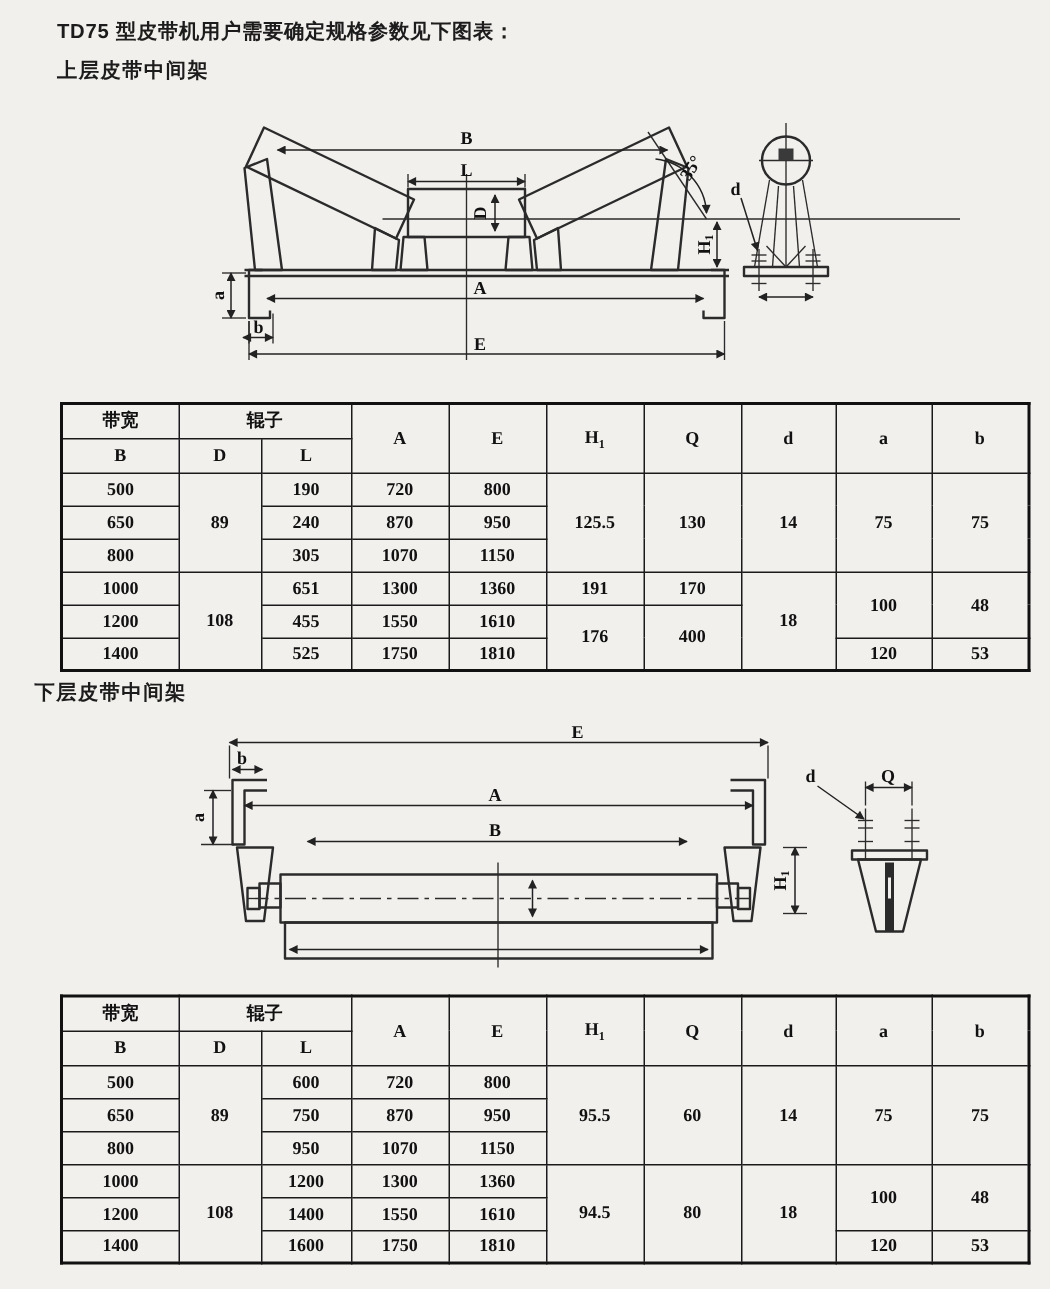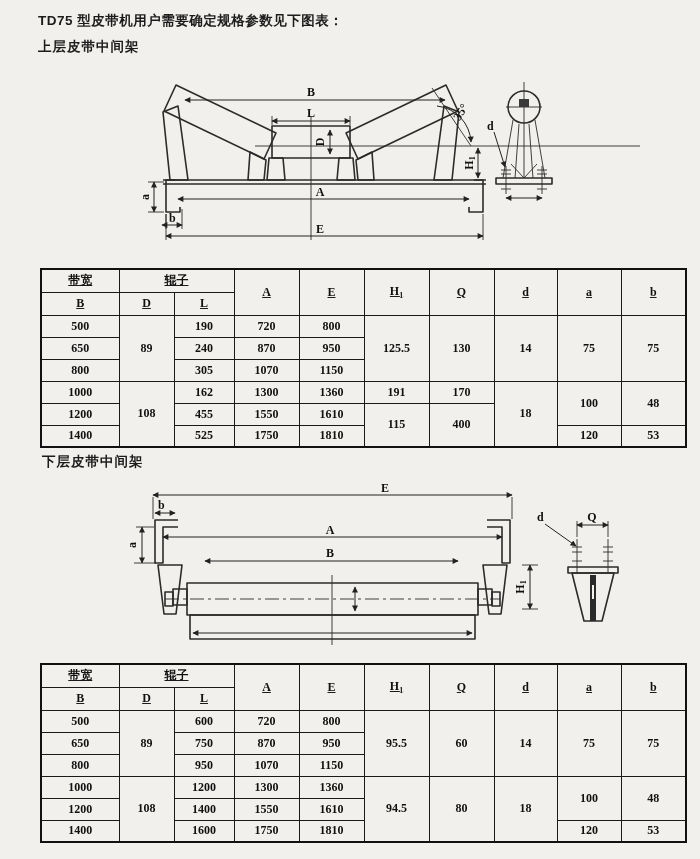--- a/index.html
+++ b/index.html
@@ -1,38 +1,38 @@
 <!DOCTYPE html>
 <html><head>
 <meta charset="utf-8">
 <style>
   html,body{margin:0;padding:0;}
   body{background:#e8e6e2;font-family:"Liberation Sans",sans-serif;}
   .page{position:relative;width:700px;height:859px;background:#f2f0ec;overflow:hidden;color:#1c1c1c;}
   .doc-title{position:absolute;left:38px;top:12px;font:bold 13.5px "Liberation Sans",sans-serif;letter-spacing:.5px;}
   .sec-head{position:absolute;font:bold 13.5px "Liberation Sans",sans-serif;letter-spacing:1px;}
   #sec1{left:38px;top:38px;}
-  #sec2{left:42px;top:453px;}
+  #sec2{left:23px;top:453px;}
   svg{position:absolute;}
   #svg-upper{left:30px;top:70px;}
   #svg-lower{left:30px;top:483px;}
   .out{stroke:#2b2b2b;stroke-width:1.6;fill:none;stroke-linejoin:round;}
   .thin{stroke:#2b2b2b;stroke-width:.9;fill:none;}
   .dim{stroke:#222;stroke-width:1;fill:none;}
   .lbl{font:bold 12px "Liberation Serif","DejaVu Serif",serif;fill:#111;}
   .lbl .sub{font-size:8px;}
   table{position:absolute;left:40px;border-collapse:collapse;table-layout:fixed;background:transparent;}
   #table1{top:268px;}
   #table2{top:663px;}
   td{border:1.4px solid #1a1a1a;text-align:center;vertical-align:middle;padding:0;
      font:bold 12px "Liberation Serif","DejaVu Serif",serif;color:#111;}
   table{border:2.2px solid #111;}
   tr.hr td{font-weight:bold;}
   tr{height:22px;}
-  tr.hr{height:23px;text-decoration:underline;}
+  tr.hr{height:23px;}
   sub{font-size:8px;}
 </style>
 </head>
 <body>
 
 <div class="page">
 
   <div class="doc-title">TD75 型皮带机用户需要确定规格参数见下图表：</div>
   <div class="sec-head" id="sec1">上层皮带中间架</div>
   <div class="sec-head" id="sec2">下层皮带中间架</div>
@@ -179,35 +179,35 @@
     </tr>
     <tr>
       <td>800</td>
       <td>305</td>
       <td>1070</td>
       <td>1150</td>
     </tr>
     <tr>
       <td>1000</td>
       <td rowspan="3">108</td>
-      <td>162</td>
+      <td>651</td>
       <td>1300</td>
       <td>1360</td>
       <td>191</td>
       <td>170</td>
       <td rowspan="3">18</td>
       <td rowspan="2">100</td>
       <td rowspan="2">48</td>
     </tr>
     <tr>
       <td>1200</td>
       <td>455</td>
       <td>1550</td>
       <td>1610</td>
-      <td rowspan="2">115</td>
+      <td rowspan="2">176</td>
       <td rowspan="2">400</td>
     </tr>
     <tr>
       <td>1400</td>
       <td>525</td>
       <td>1750</td>
       <td>1810</td>
       <td>120</td>
       <td>53</td>
     </tr>

